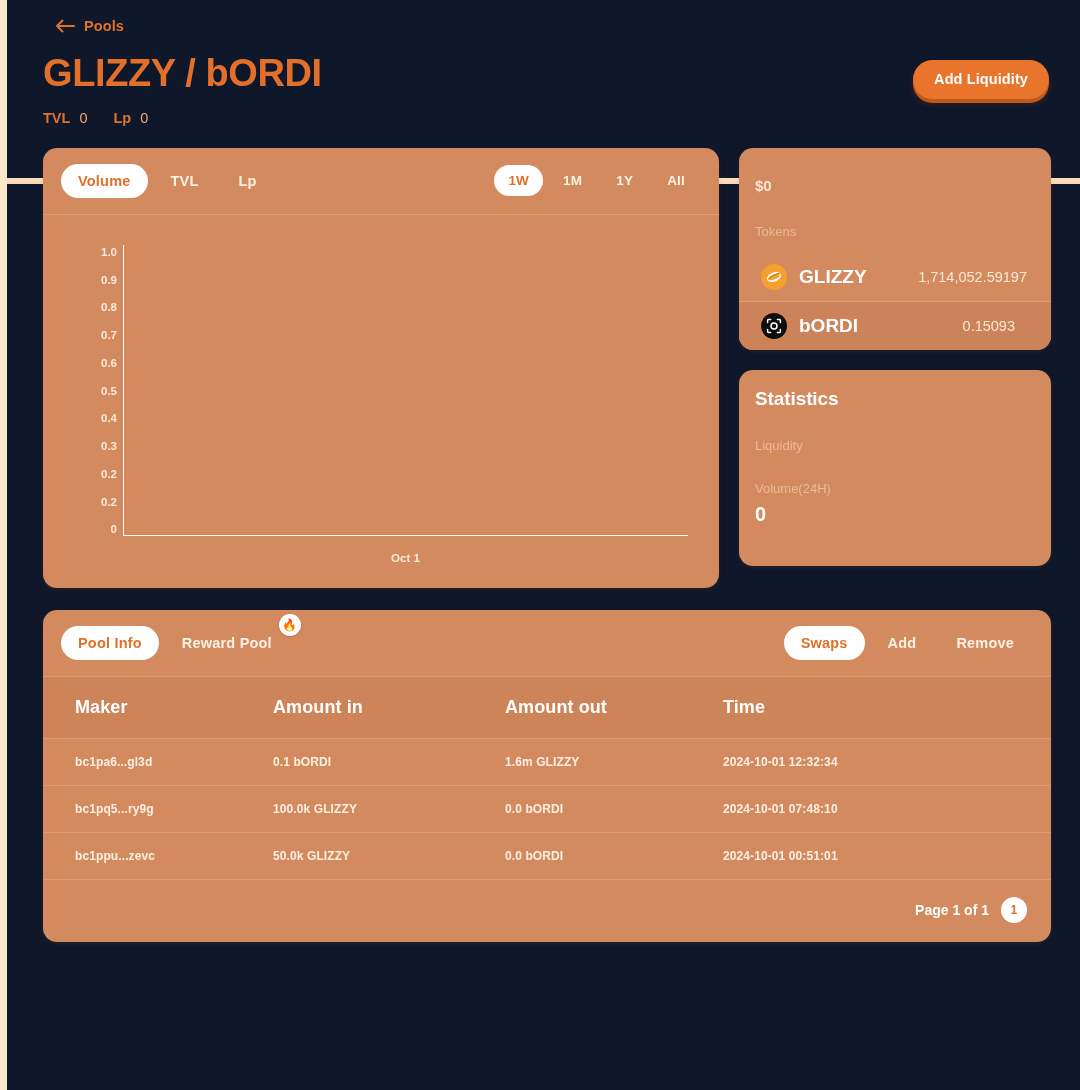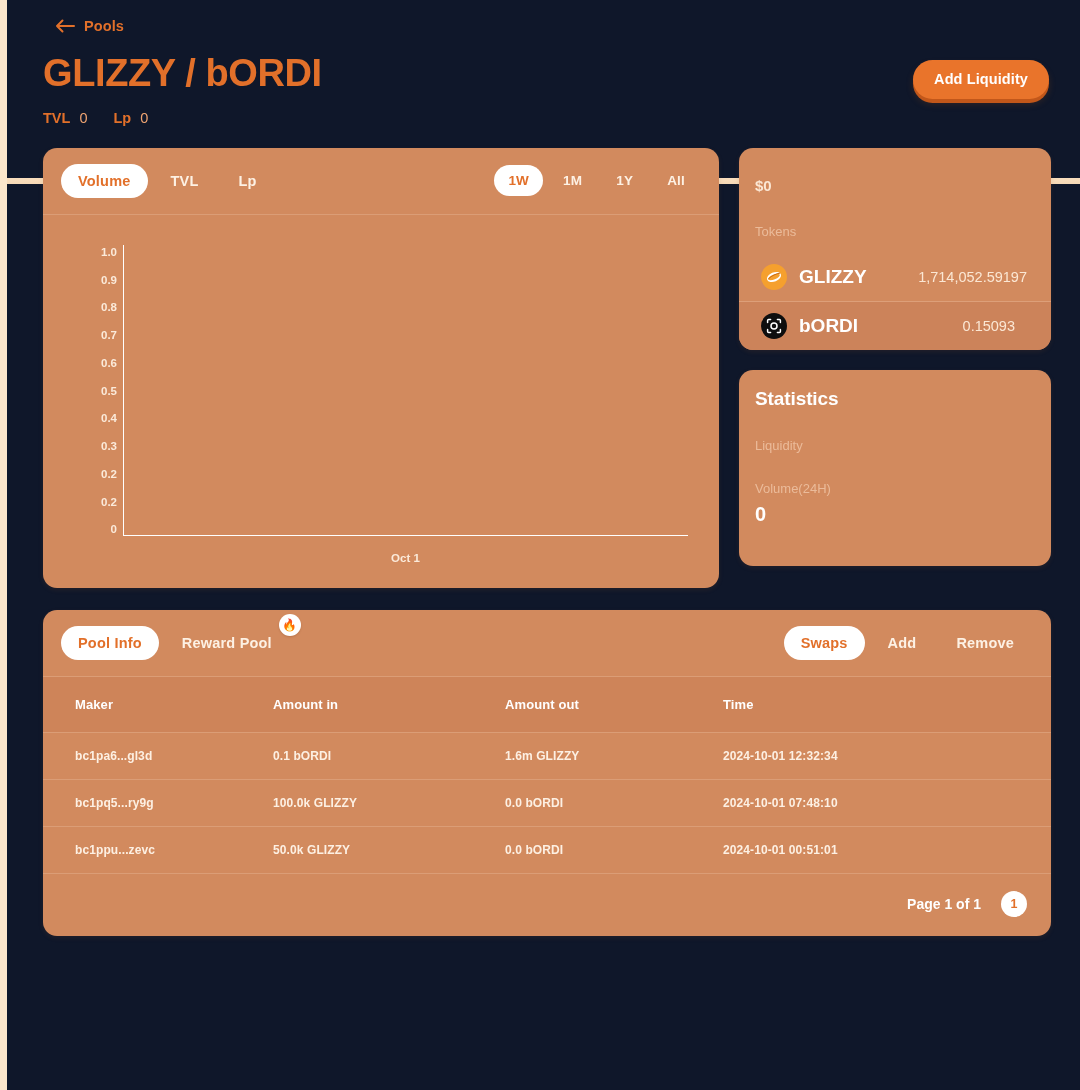--- a/index.html
+++ b/index.html
@@ -167,38 +167,38 @@
     width: 22px; height: 22px; border-radius: 50%;
     background: #FFFFFF;
     display: flex; align-items: center; justify-content: center;
     font-size: 12px; line-height: 1;
     box-shadow: 0 1px 2px rgba(120,60,20,.25);
   }
 
   table.swaps { width: 100%; border-collapse: collapse; }
   table.swaps th {
     text-align: left;
-    font-size: 13px; font-weight: 800; color: #FFFFFF;
+    font-size: 18px; font-weight: 800; color: #FFFFFF;
     padding: 20px 10px 20px 0;
     letter-spacing: .1px;
   }
   table.swaps th:first-child, table.swaps td:first-child { padding-left: 32px; }
   table.swaps td {
     font-size: 12px; font-weight: 700; color: #FDF0E3;
     padding: 16px 10px 16px 0;
     border-top: 1px solid #DB9D76;
     letter-spacing: .1px;
   }
   table.swaps thead tr { background: #CE8459; }
   table.swaps col.c1 { width: 230px; }
   table.swaps col.c2 { width: 232px; }
   table.swaps col.c3 { width: 218px; }
 
   .pager {
-    display: flex; align-items: center; justify-content: flex-end; gap: 20px;
+    display: flex; align-items: center; justify-content: flex-end; gap: 12px;
     padding: 17px 24px 19px 0;
     border-top: 1px solid #DB9D76;
   }
   .pager-text { font-size: 14px; font-weight: 800; color: #FFFFFF; }
   .pager-badge {
     width: 26px; height: 26px; border-radius: 50%;
     background: #FFFFFF; color: #E2702A;
     display: flex; align-items: center; justify-content: center;
     font-size: 12.5px; font-weight: 800; cursor: pointer;
   }

